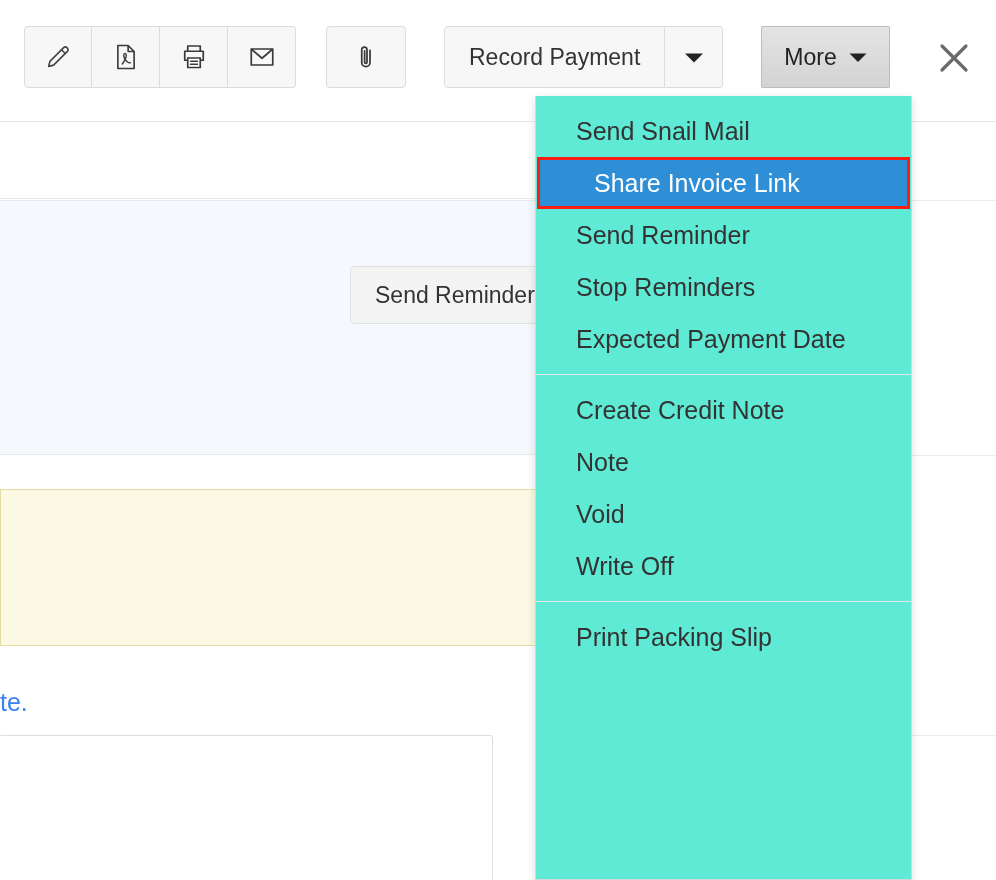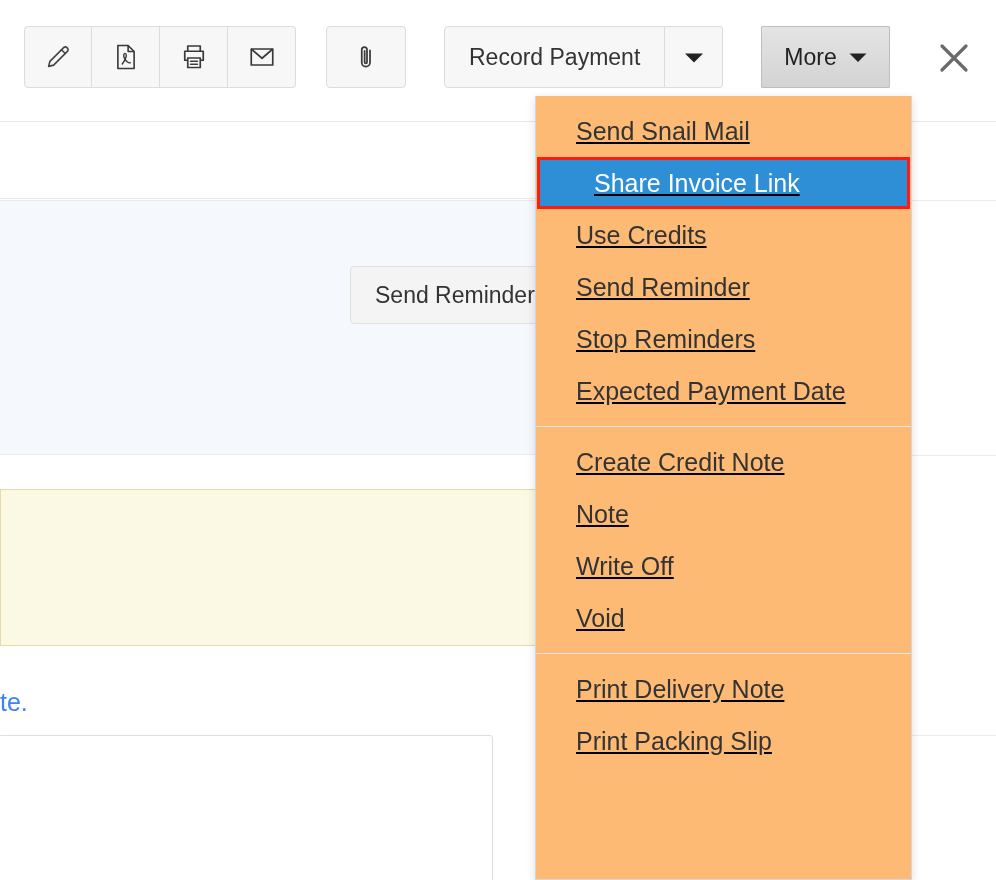--- a/index.html
+++ b/index.html
@@ -118,27 +118,26 @@
   .right-rail {
     position: absolute; left: 911px; top: 123px; width: 85px; height: 757px;
     background: #ffffff; border-left: 1px solid #e6e6e6;
   }
   .rail-line { position: absolute; left: 0; width: 85px; height: 1px; background: #ececec; }
 
   
   .menu {
     position: absolute; left: 535px; top: 96px;
     width: 377px; height: 784px;
-    background: #fdba74;
+    background: #5eead4;
     border: 1px solid #d6d6d6;
     border-top: none;
     box-shadow: 0 3px 9px rgba(0,0,0,0.14);
     z-index: 50;
     overflow: hidden;
-    text-decoration: underline;
   }
   .menu-section { padding: 9px 0; }
   .menu-sep { height: 1px; background: #e5e5e5; margin: 0; }
   .menu-item {
     height: 52px;
     display: flex; align-items: center;
     padding: 0 20px 0 40px;
     font-size: 25px; color: #333;
     white-space: nowrap; cursor: pointer;
   }
@@ -278,52 +277,46 @@
   <div class="menu">
     <div id="menu-body">
         <div class="menu-section">
           <div class="menu-item">
             <span>Send Snail Mail</span>
           </div>
           <div class="menu-item selected">
             <span>Share Invoice Link</span>
           </div>
           <div class="menu-item">
-            <span>Use Credits</span>
-          </div>
-          <div class="menu-item">
             <span>Send Reminder</span>
           </div>
           <div class="menu-item">
             <span>Stop Reminders</span>
           </div>
           <div class="menu-item">
             <span>Expected Payment Date</span>
           </div>
         </div>
         <div class="menu-sep"></div>
         <div class="menu-section">
           <div class="menu-item">
             <span>Create Credit Note</span>
           </div>
           <div class="menu-item">
             <span>Note</span>
           </div>
           <div class="menu-item">
+            <span>Void</span>
+          </div>
+          <div class="menu-item">
             <span>Write Off</span>
-          </div>
-          <div class="menu-item">
-            <span>Void</span>
           </div>
         </div>
         <div class="menu-sep"></div>
         <div class="menu-section">
           <div class="menu-item">
-            <span>Print Delivery Note</span>
-          </div>
-          <div class="menu-item">
             <span>Print Packing Slip</span>
           </div>
         </div>
       </div>
   </div>
 
 </div>
 
 </body></html>

